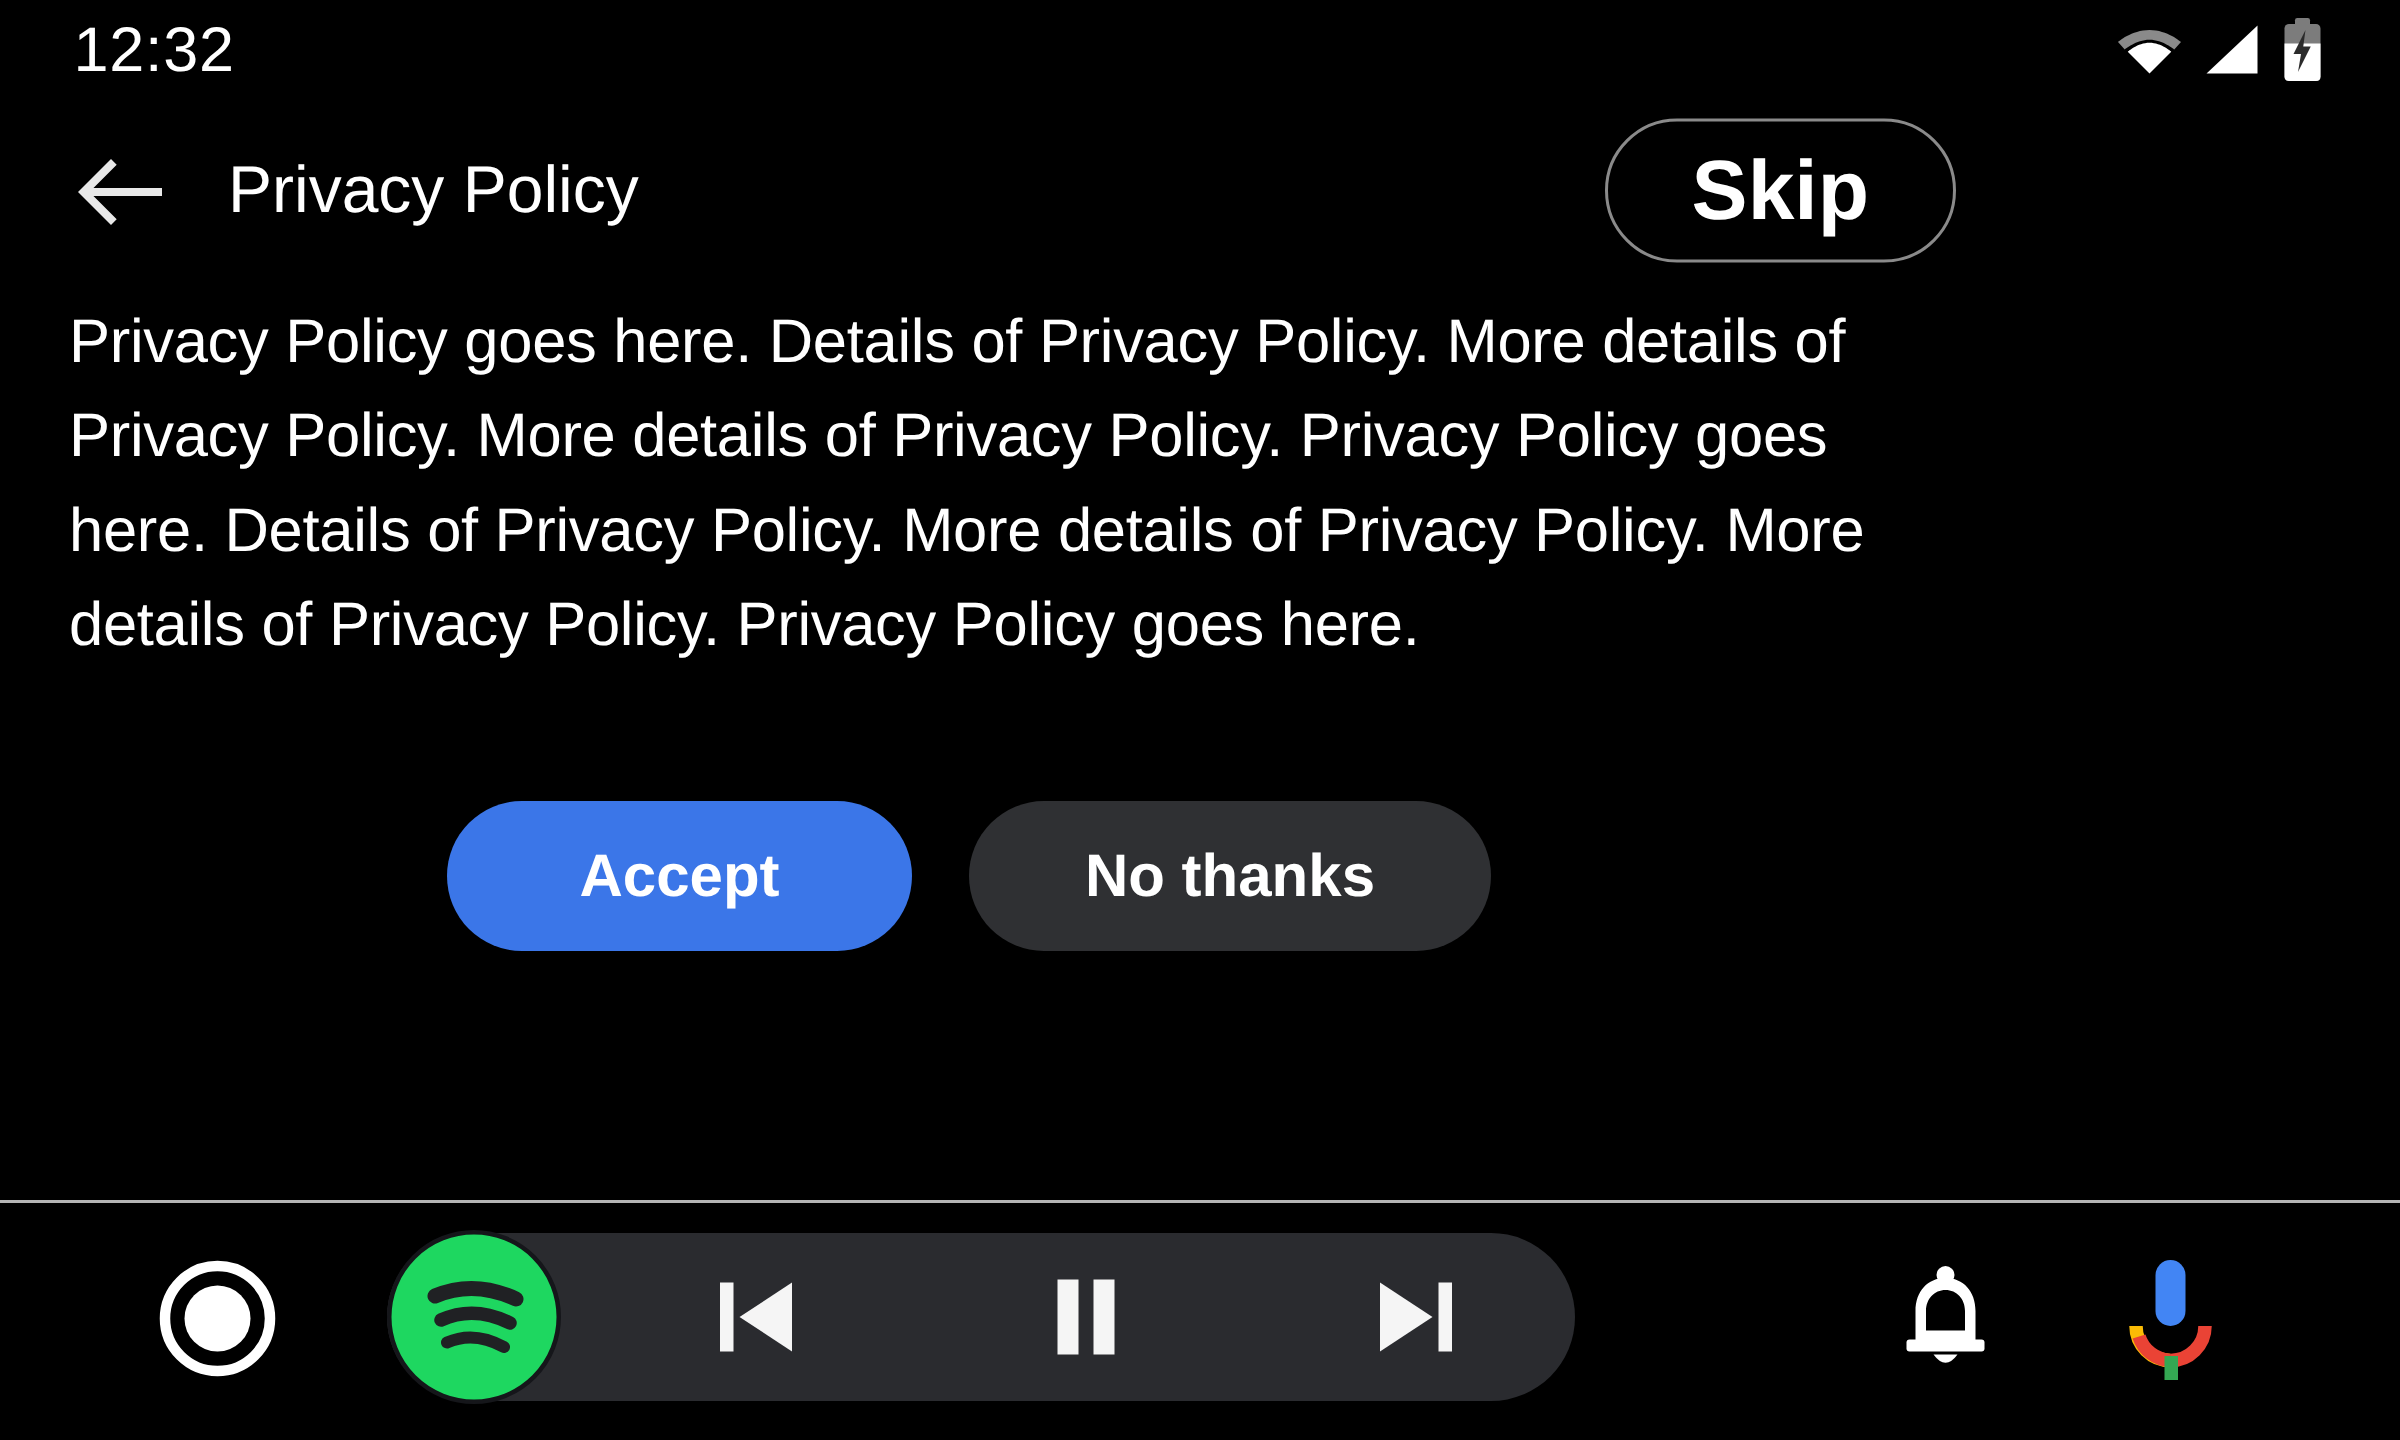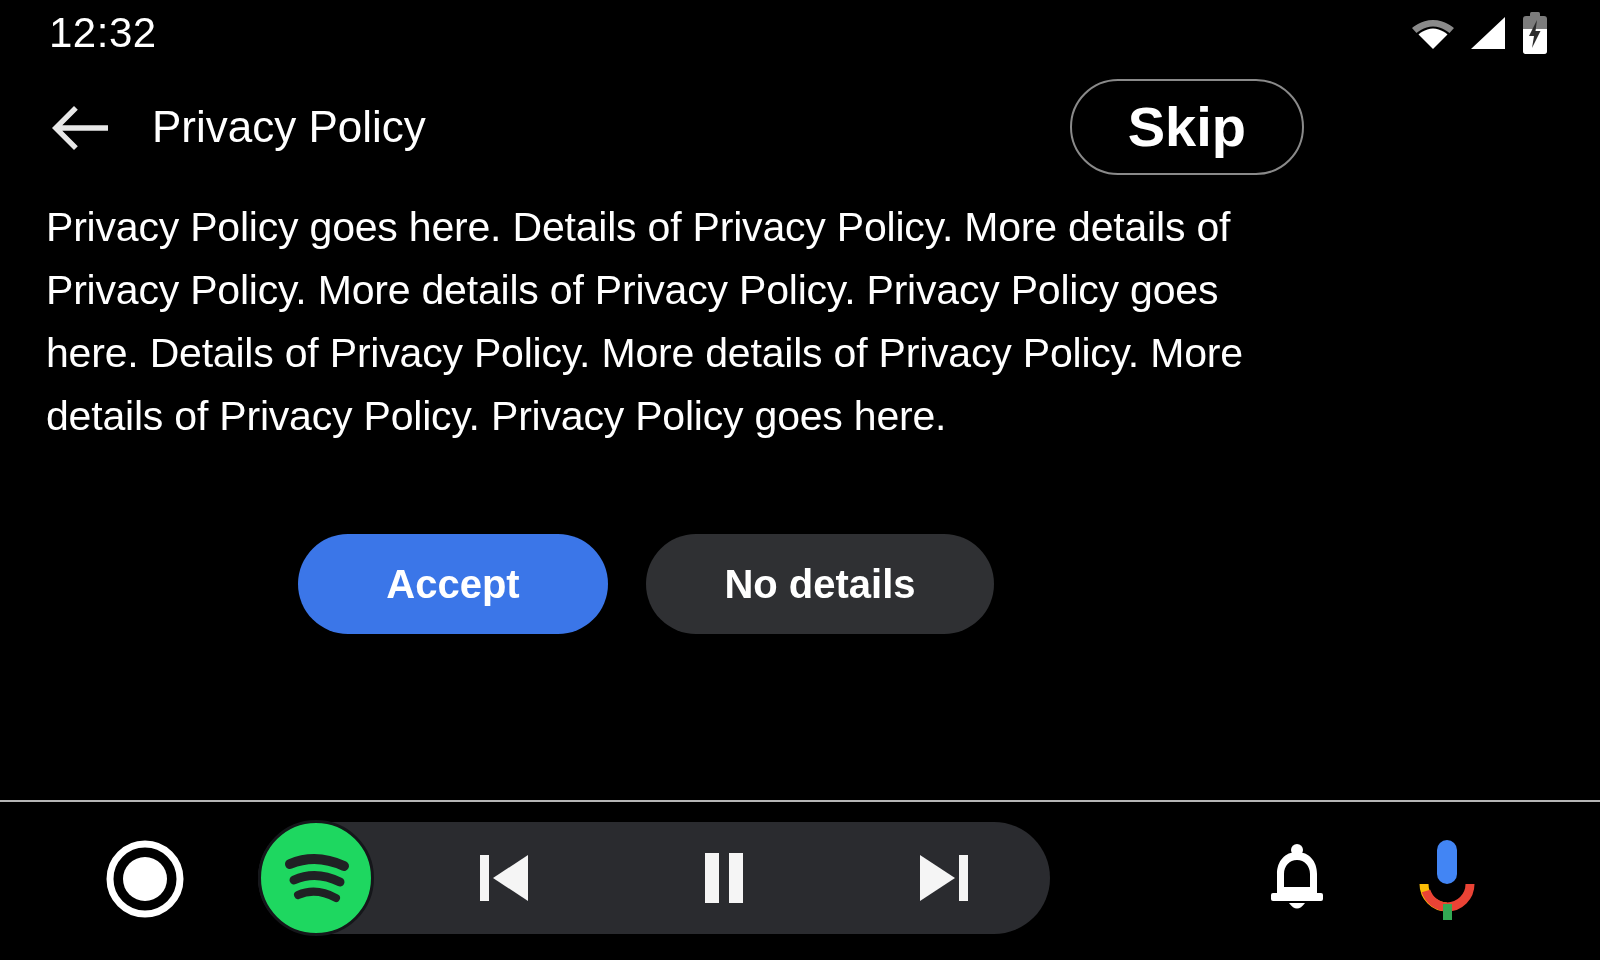--- a/index.html
+++ b/index.html
@@ -238,21 +238,21 @@
 
   <button class="skip-btn">Skip</button>
 </div>
 
 <div class="content">
 
   <div class="policy-text">Privacy Policy goes here. Details of Privacy Policy. More details of Privacy Policy. More details of Privacy Policy. Privacy Policy goes here. Details of Privacy Policy. More details of Privacy Policy. More details of Privacy Policy. Privacy Policy goes here.</div>
 
   <div class="button-row">
     <button class="btn btn-accept">Accept</button>
-    <button class="btn btn-decline">No details</button>
+    <button class="btn btn-decline">No thanks</button>
   </div>
 
 </div>
 
 <div class="nav-divider"></div>
 
 <div class="nav-bar">
 
   <div class="nav-home">
     <svg width="78" height="78" viewBox="0 0 78 78">

